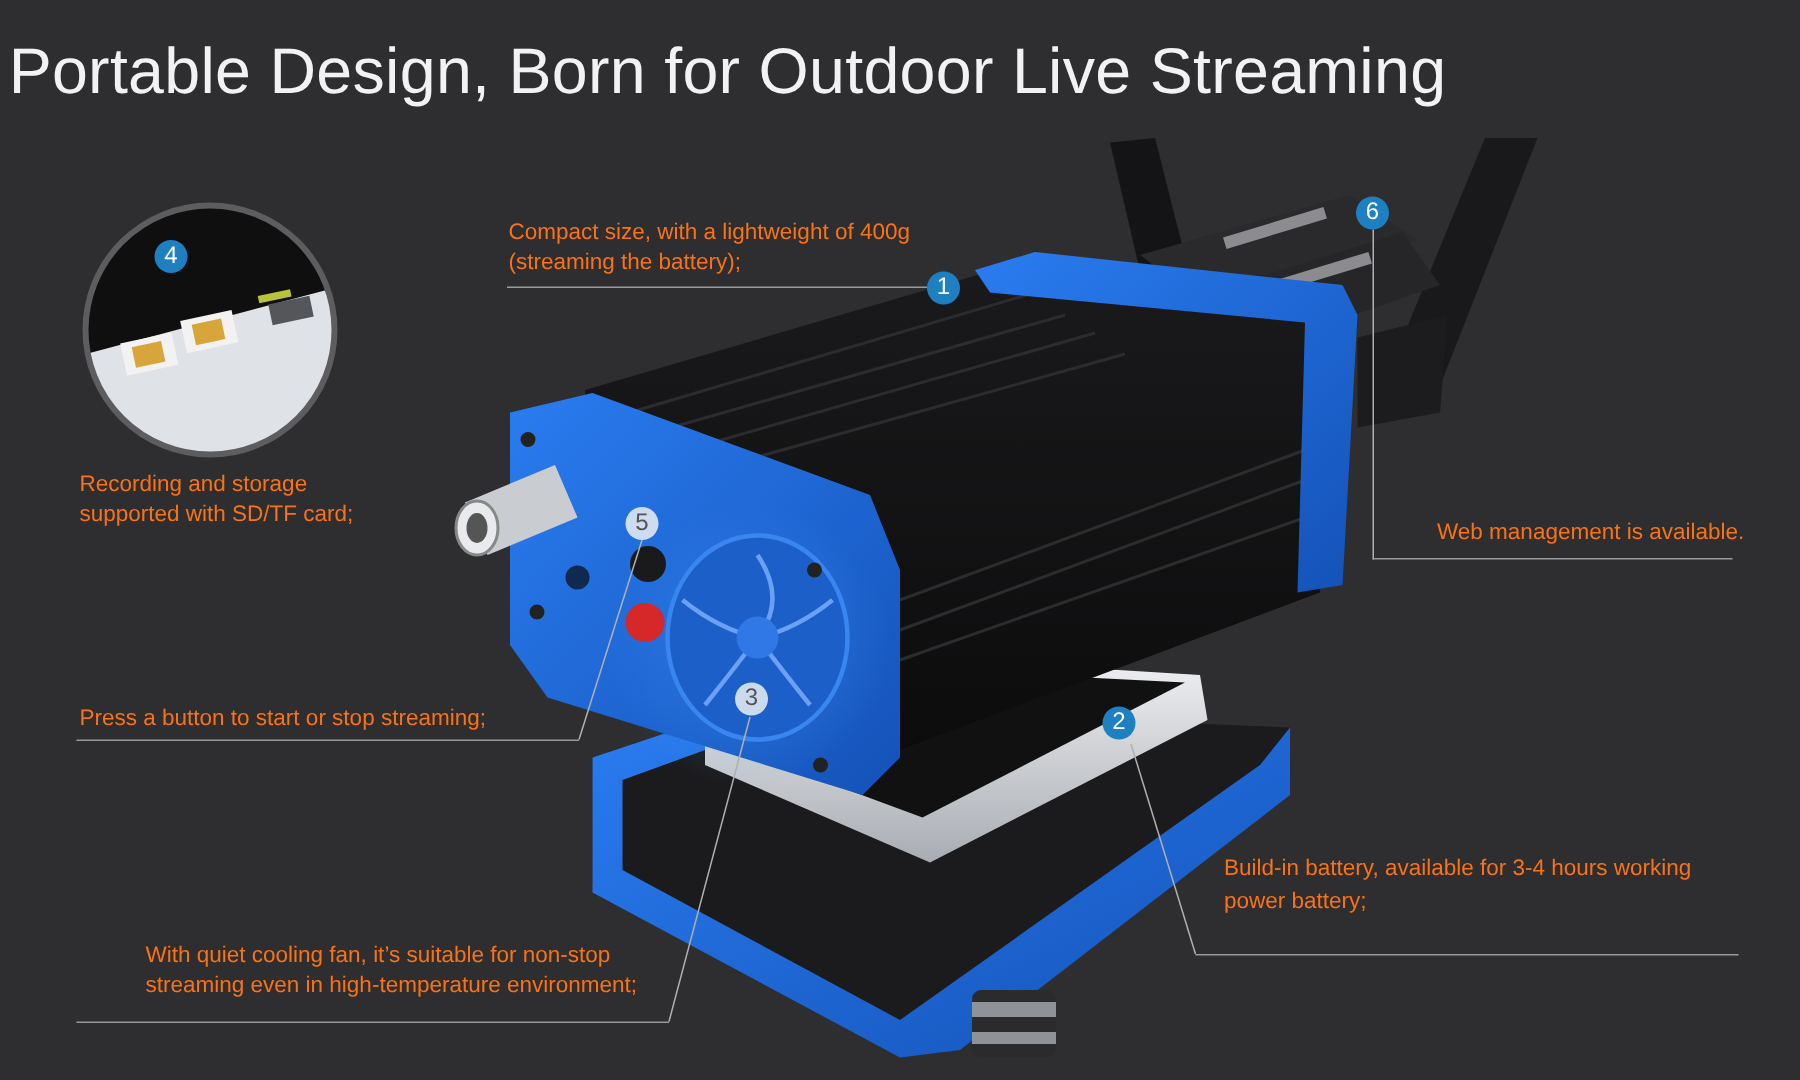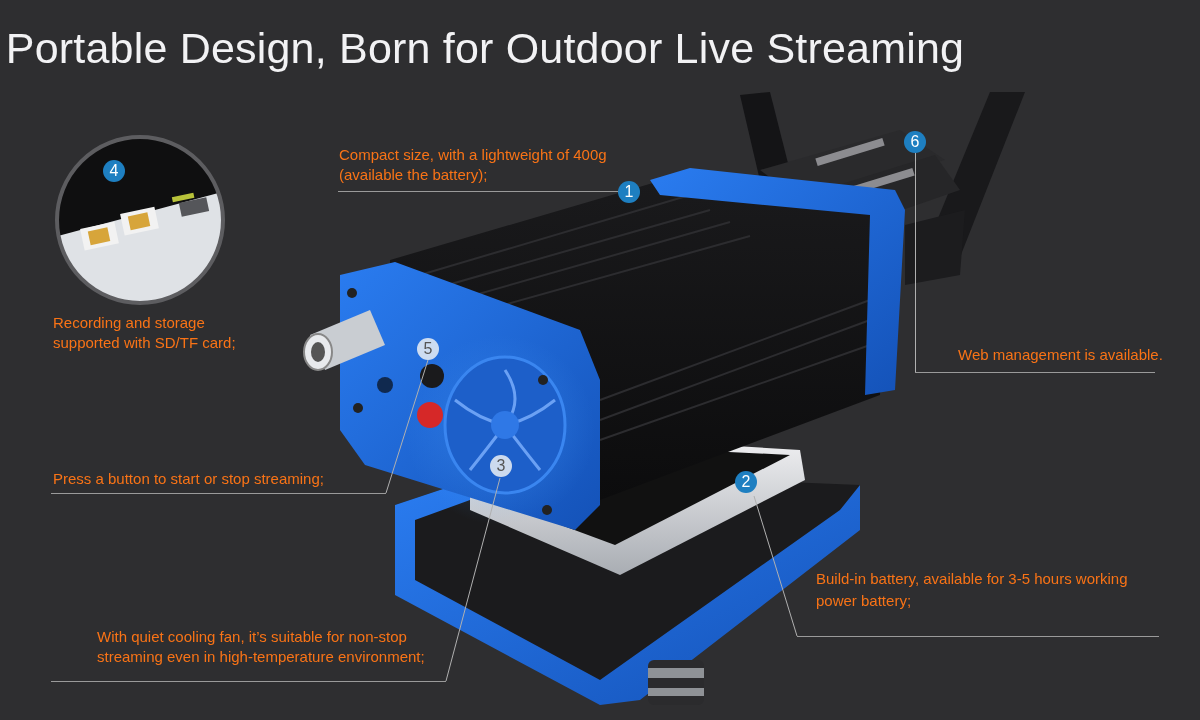--- a/index.html
+++ b/index.html
@@ -130,21 +130,21 @@
       <rect x="172" y="195" width="22" height="5" fill="#b8c23a" transform="rotate(-12 183 197)"></rect>
     </g>
     <circle cx="140" cy="220" r="83" fill="none" stroke="#5d5d60" stroke-width="4"></circle>
   </g>
 </svg>
 
 <div class="title">Portable Design, Born for Outdoor Live Streaming</div>
 
 <div class="caption" style="left:339px;top:145px;">
   <div>Compact size, with a lightweight of 400g</div>
-  <div>(available the battery);</div>
+  <div>(streaming the battery);</div>
 </div>
 <div class="rule" style="left:338px;top:191px;width:282px;"></div>
 <div class="badge" style="left:618px;top:181px;">1</div>
 
 <div class="badge" style="left:103px;top:160px;">4</div>
 <div class="caption" style="left:53px;top:313px;">
   <div>Recording and storage</div>
   <div>supported with SD/TF card;</div>
 </div>
 
@@ -168,16 +168,16 @@
 
 <div class="badge light" style="left:490px;top:455px;">3</div>
 <div class="caption" style="left:53px;top:627px;margin-left:44px;">
   <div>With quiet cooling fan, it’s suitable for non-stop</div>
   <div>streaming even in high-temperature environment;</div>
 </div>
 <div class="rule" style="left:51px;top:681px;width:395px;"></div>
 
 <div class="badge" style="left:735px;top:471px;">2</div>
 <div class="caption" style="left:816px;top:568px;line-height:21.5px;">
-  <div>Build-in battery, available for 3-5 hours working</div>
+  <div>Build-in battery, available for 3-4 hours working</div>
   <div>power battery;</div>
 </div>
 <div class="rule" style="left:797px;top:636px;width:362px;"></div>
 
 </body></html>

